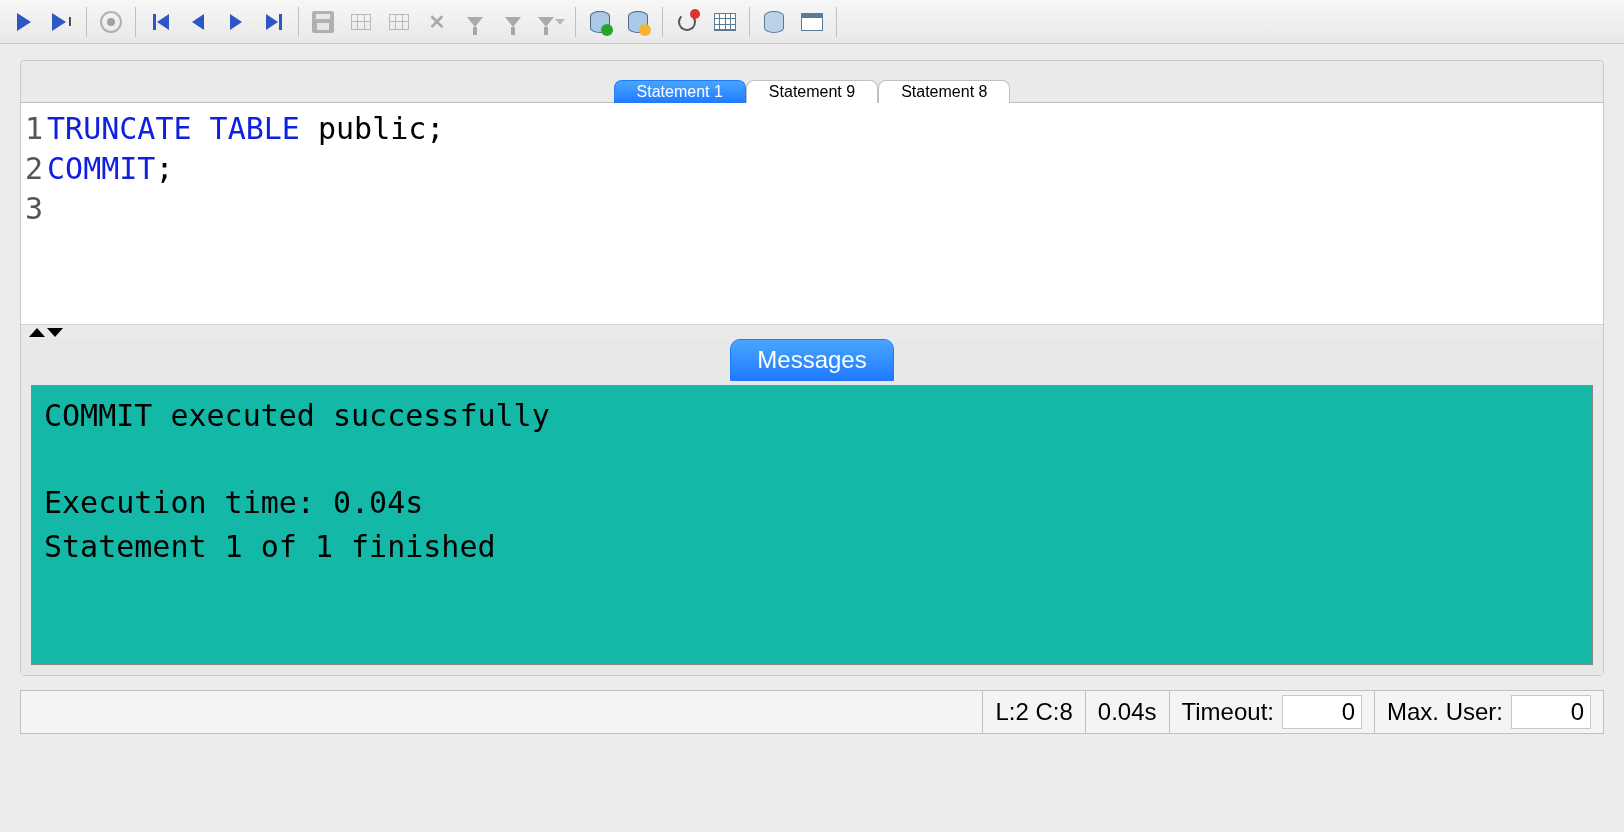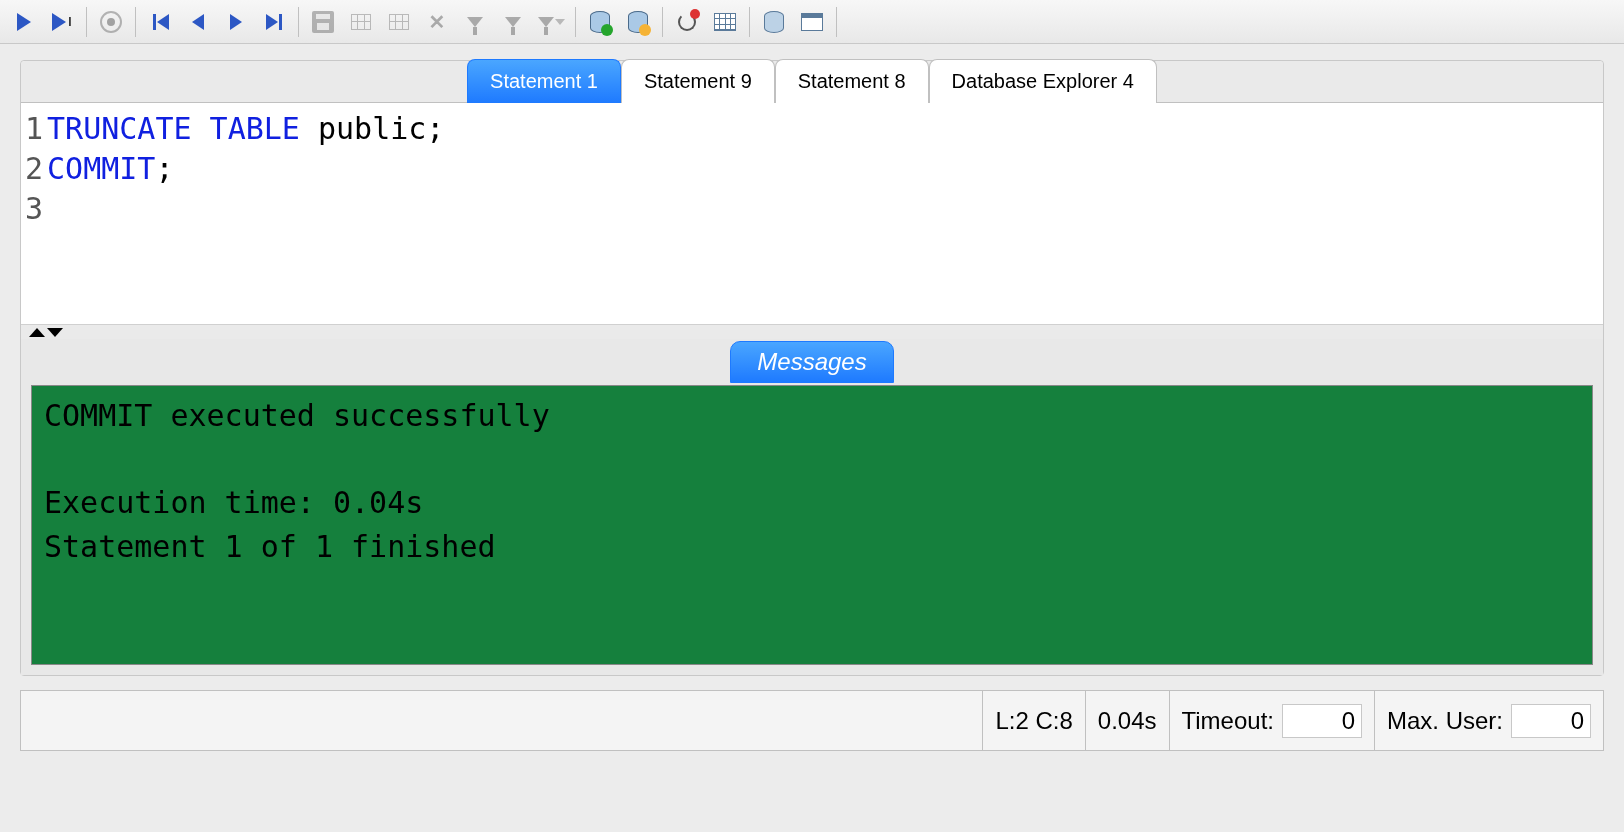--- a/index.html
+++ b/index.html
@@ -141,22 +141,22 @@
     justify-content:center;
     gap:0;
     height:42px;
     align-items:flex-end;
     border-bottom:1px solid #c0c0c0;
     background:#eaeaea;
     border-top-left-radius:4px;
     border-top-right-radius:4px;
   }
   .tab {
-    padding: 10px 22px;
-    font-size: 20px;
+    padding: 2px 22px;
+    font-size: 16px;
     border:1px solid #c0c0c0;
     border-bottom:none;
     border-top-left-radius:8px;
     border-top-right-radius:8px;
     background:#fff;
     color:#000;
     margin-bottom:-1px;
     cursor:pointer;
   }
   .tab.active {
@@ -191,48 +191,48 @@
   .split-handle .caret-dn2 {
     width:0;height:0;border-left:8px solid transparent;border-right:8px solid transparent;border-top:9px solid #000;
   }
 
   
   .msgs-area {
     background:#e8e8e8;
     padding: 0 10px 10px 10px;
   }
   .msgs-tabbar {
-    display:flex; justify-content:center; height:46px; align-items:center;font-style:italic;
+    display:flex; justify-content:center; height:46px; align-items:flex-start;
   }
   .msgs-tab {
     padding:6px 26px;
     font-size:24px;
     color:#fff;
     background:linear-gradient(#4aa6ff,#1e7aff);
     border:1px solid #1e7aff;
     border-top-left-radius:10px;
     border-top-right-radius:10px;
     cursor:pointer;
   }
   .msgs-box {
-    background:#15803d;
+    background:#14b8a6;
     border:1px solid #888;
     height: 280px;
     padding: 8px 12px;
     font-family:"Menlo","Consolas",monospace;
     font-size:30px;
     line-height:1.45;
     white-space:pre-line;
     overflow:auto;
   }
 
   
   .statusbar {
     margin: 14px 20px 16px 20px;
-    height:61px;
+    height:44px;
     display:flex;
     align-items:stretch;
     border:1px solid #c0c0c0;
     background:#f4f4f4;
   }
   .sb-cell {
     display:flex;
     align-items:center;
     padding:0 12px;
     border-left:1px solid #c0c0c0;
@@ -355,21 +355,20 @@
   <span class="tb-sep"></span>
 
 </div>
 
 <div class="tabs-wrap">
 
   <div class="tabs">
     <div class="tab active">Statement 1</div>
     <div class="tab">Statement 9</div>
     <div class="tab">Statement 8</div>
-    <div class="tab">Database Explorer 4</div>
   </div>
 
   <div class="editor">
     <div class="gutter">
       <div>1</div>
       <div>2</div>
       <div>3</div>
     </div>
     <div class="code-lines">
       <div><span class="kw">TRUNCATE TABLE</span><span> public;</span></div>

